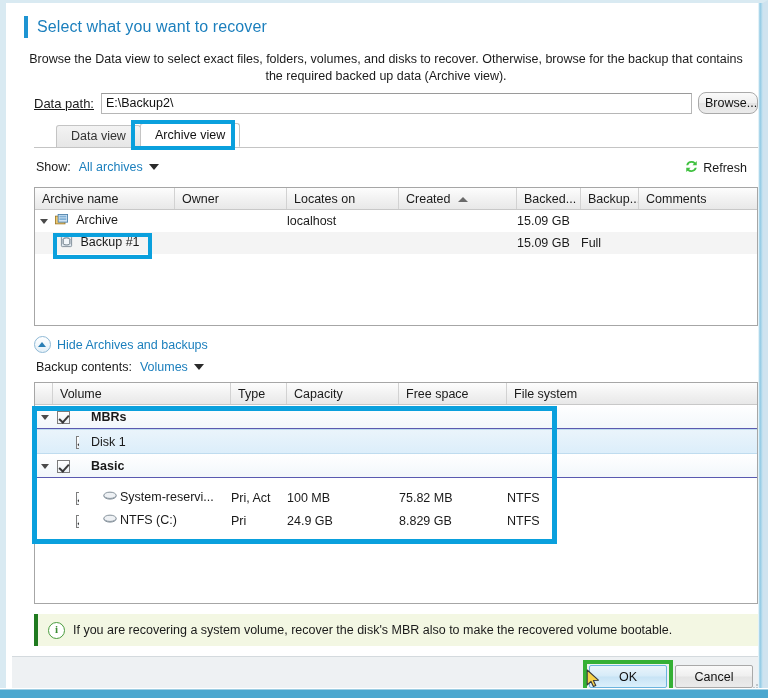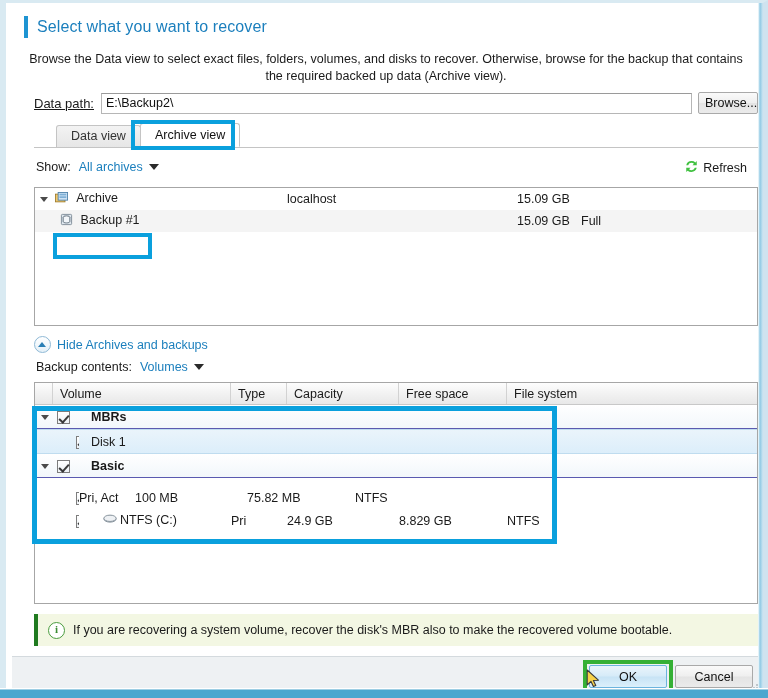--- a/index.html
+++ b/index.html
@@ -116,21 +116,21 @@
     color: #111;
     outline: none;
   }
   .browse-btn {
     margin-left: 6px;
     width: 60px;
     height: 22px;
     box-sizing: border-box;
     background: linear-gradient(to bottom, #fafafa 0%, #efefef 48%, #e4e4e4 52%, #ebebeb 100%);
     border: 1px solid #a9a9a9;
-    border-radius: 2px;
+    border-radius: 8px;
     font-family: "Liberation Sans", sans-serif;
     font-size: 12.5px;
     color: #111;
     cursor: default;
   }
 
   
   .tabstrip {
     position: absolute;
     left: 22px; top: 117px;
@@ -491,20 +491,31 @@
       <span>
         <svg width="15" height="15" viewBox="0 0 16 16">
           <path d="M8 2.2A5.8 5.8 0 0 0 2.4 6.6l2.0 0A3.9 3.9 0 0 1 8 4.1a3.9 3.9 0 0 1 2.6 1.0l-1.6 1.5 4.6 0 0-4.4-1.5 1.4A5.8 5.8 0 0 0 8 2.2z" fill="#41c141"></path>
           <path d="M8 13.8a5.8 5.8 0 0 0 5.6-4.4l-2.0 0A3.9 3.9 0 0 1 8 11.9a3.9 3.9 0 0 1-2.6-1.0l1.6-1.5-4.6 0 0 4.4 1.5-1.4A5.8 5.8 0 0 0 8 13.8z" fill="#41c141"></path>
         </svg>
       </span>
       <span class="label">Refresh</span>
     </div>
 
     <div class="grid" id="archive-grid">
+      <div class="ghead">
+        <div class="gh" style="width:140px">Archive name</div>
+        <div class="gh" style="width:112px">Owner</div>
+        <div class="gh" style="width:112px">Locates on</div>
+        <div class="gh" style="width:118px">
+          <span>Created</span><span class="sort-asc"></span>
+        </div>
+        <div class="gh" style="width:64px">Backed...</div>
+        <div class="gh" style="width:58px">Backup...</div>
+        <div class="gh" style="width:118px;border-right:none">Comments</div>
+      </div>
 
       <div class="grow">
         <div class="vcell" style="width:140px;padding-left:5px">
           <span class="tree-arrow open"></span>
           <span class="icon-archive">
             <svg width="14" height="12" viewBox="0 0 16 14">
               <rect x="0.5" y="2.5" width="11" height="9" fill="#f2c86b" stroke="#9c7a2a"></rect>
               <rect x="3.5" y="0.5" width="11" height="9" fill="#cfe3f5" stroke="#4a7ea8"></rect>
               <rect x="5" y="2" width="8" height="2" fill="#7fb0d6"></rect>
               <rect x="5" y="5" width="8" height="2" fill="#7fb0d6"></rect>
@@ -602,20 +613,28 @@
         <div class="vcell" style="width:240px"></div>
       </div>
 
       <div style="height:8px"></div>
 
       <div class="vrow">
         <div class="vcell" style="width:22px"></div>
         <div class="vcell" style="width:22px;padding-left:19px">
           <span class="chk checked"></span>
         </div>
+        <div class="vcell" style="width:152px;padding-left:24px">
+          <span class="vol-icon">
+            <svg width="14" height="11" viewBox="0 0 16 12">
+              <ellipse cx="8" cy="5.4" rx="7" ry="3.6" fill="#d8dde2" stroke="#7e8a95"></ellipse>
+              <ellipse cx="8" cy="4.6" rx="7" ry="3.6" fill="#eef1f4" stroke="#7e8a95"></ellipse>
+            </svg>
+          </span><span>System-reservi...</span>
+        </div>
         <div class="vcell" style="width:56px">Pri, Act</div>
         <div class="vcell" style="width:112px">100 MB</div>
         <div class="vcell" style="width:108px">75.82 MB</div>
         <div class="vcell" style="width:240px">NTFS</div>
       </div>
 
       <div class="vrow">
         <div class="vcell" style="width:22px"></div>
         <div class="vcell" style="width:22px;padding-left:19px">
           <span class="chk checked"></span>

